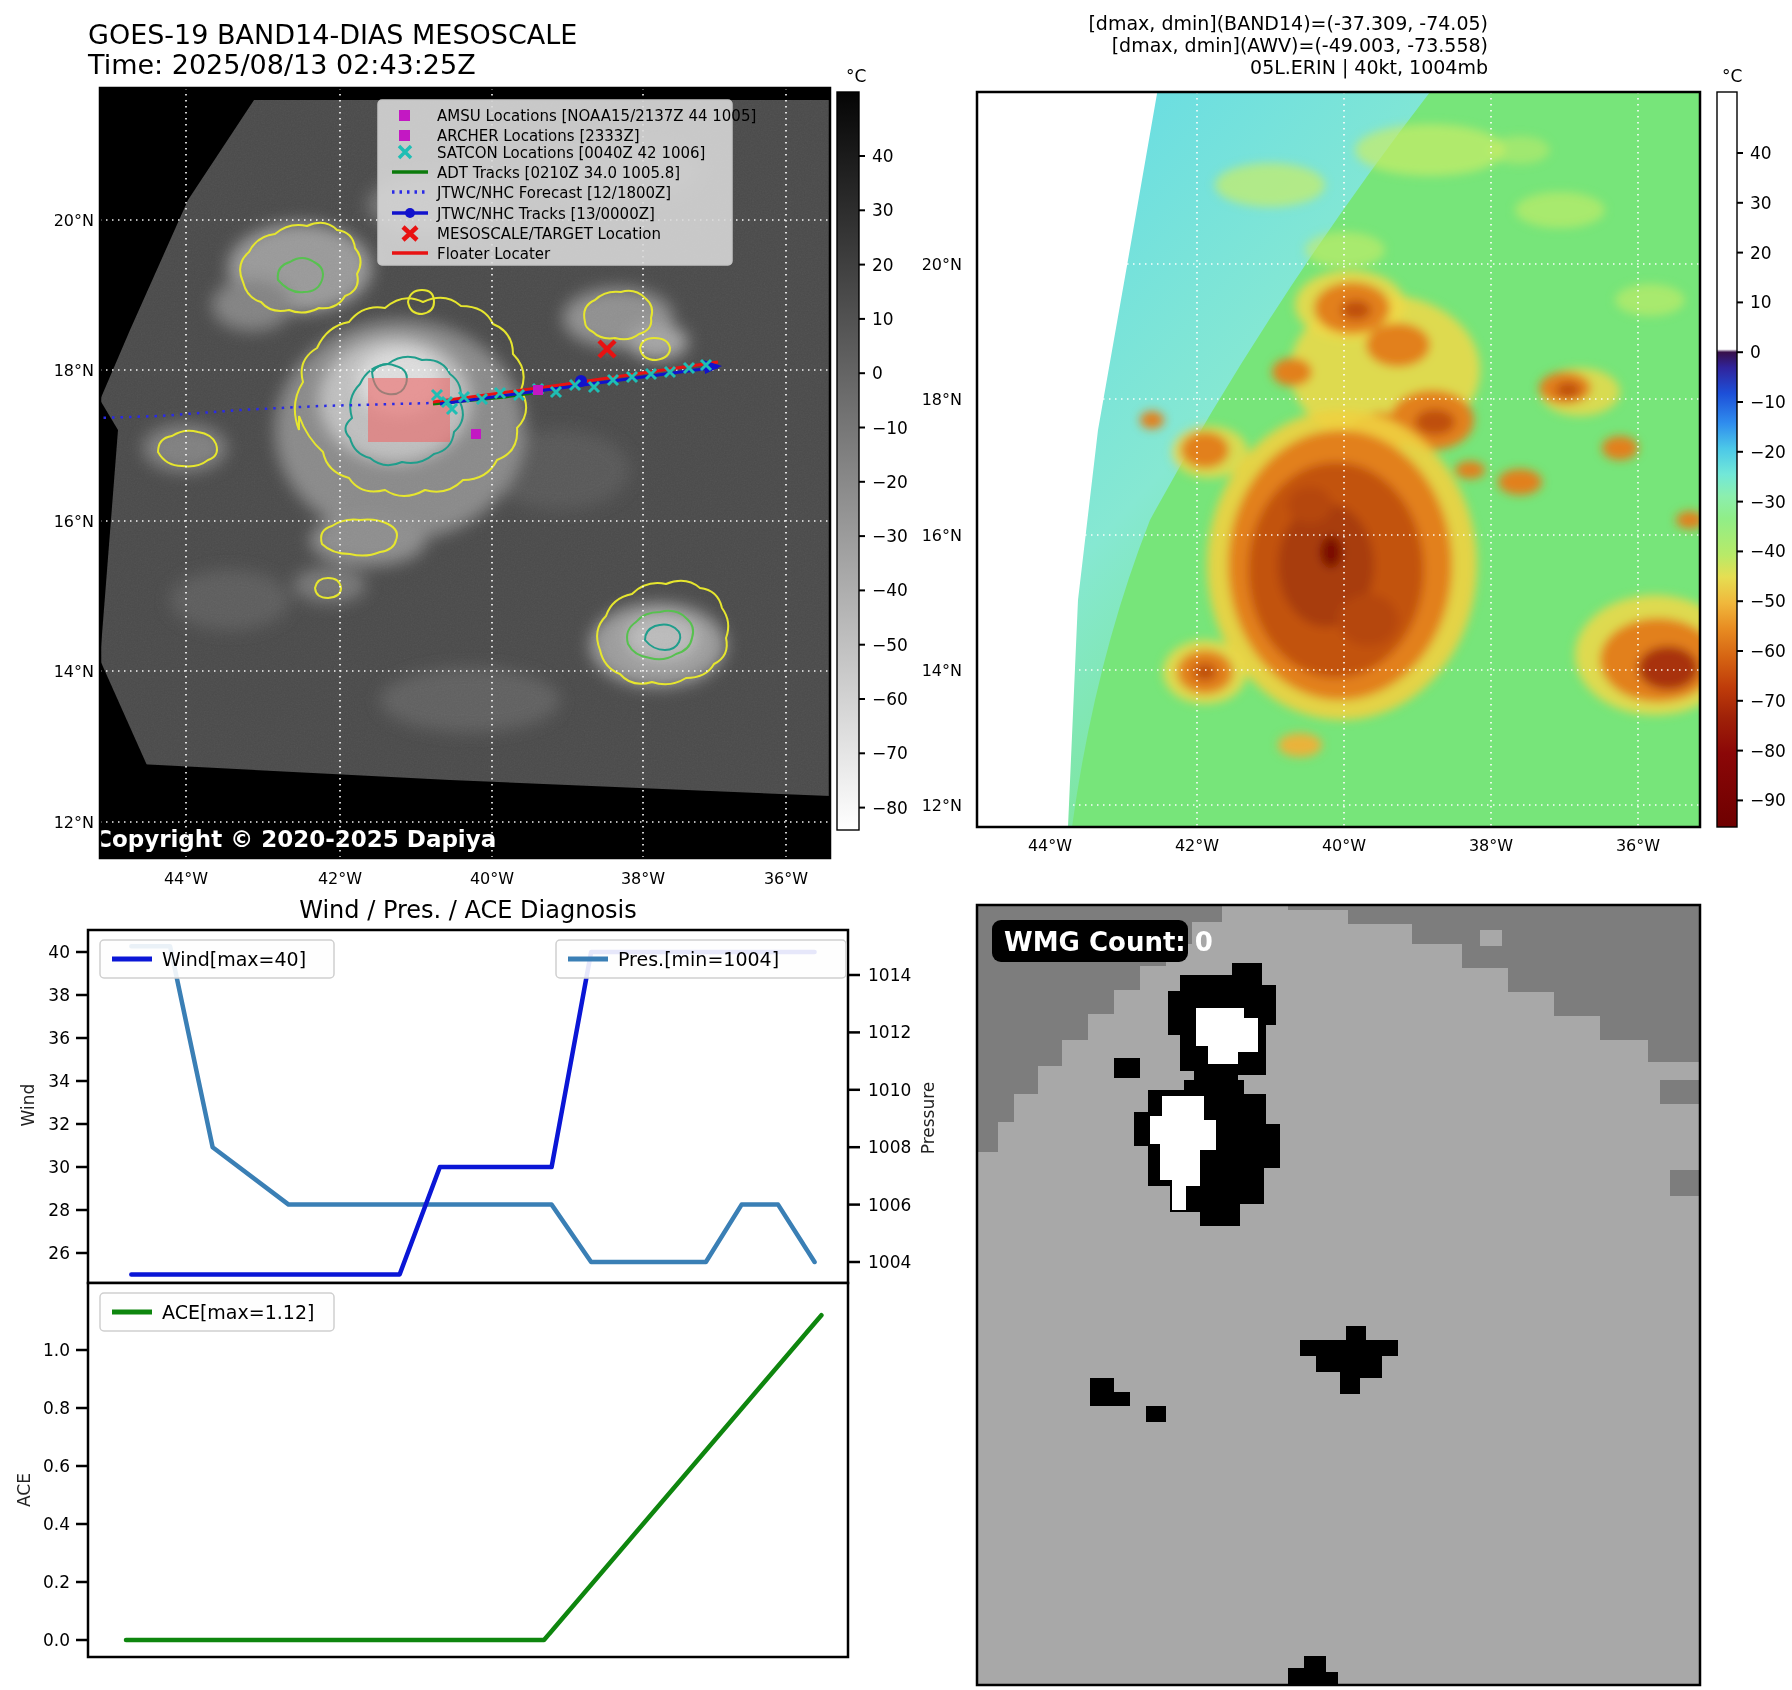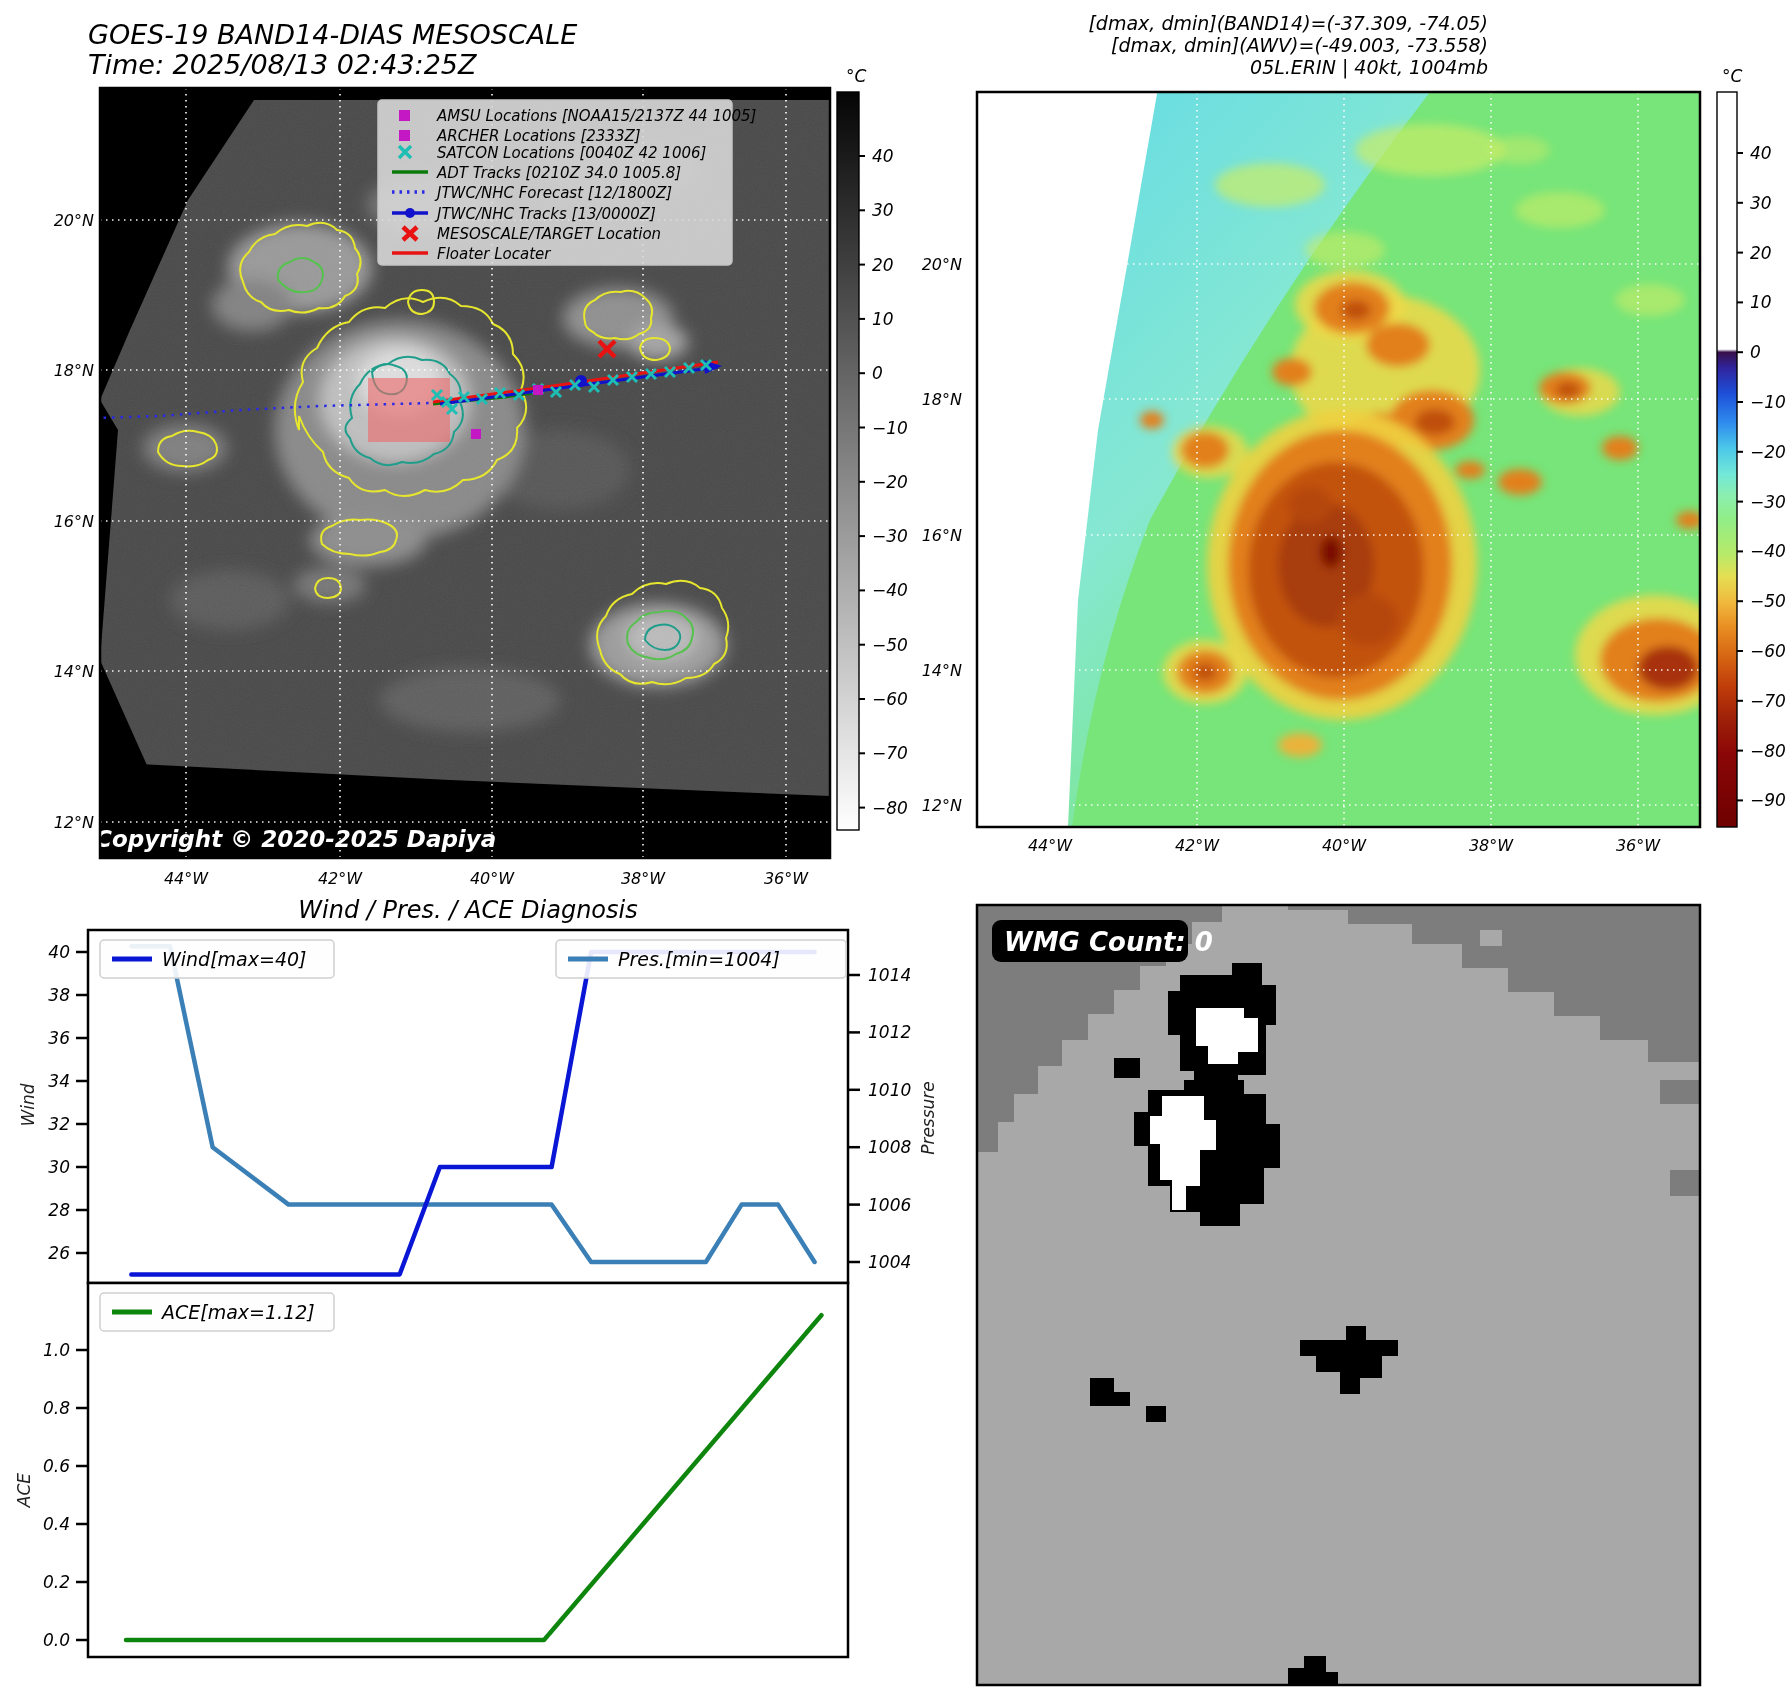--- a/index.html
+++ b/index.html
@@ -1,17 +1,17 @@
 <!DOCTYPE html>
 <html><head>
 <meta charset="utf-8">
 <style>
   html,body{margin:0;padding:0;background:#fff;}
   .page{position:relative;width:1792px;height:1690px;background:#fff;overflow:hidden;
-        font-family:"DejaVu Sans","Liberation Sans",sans-serif;font-style:italic;}
+        font-family:"DejaVu Sans","Liberation Sans",sans-serif;}
   svg text{font-family:"DejaVu Sans","Liberation Sans",sans-serif;fill:#000;}
   .ttl{font-size:27px;}
   .inf{font-size:19px;}
   .lg{font-size:15px;}
   .clg{font-size:19px;}
   .axlab{font-size:17px;fill:#222;}
   .cbunit{font-size:17px;}
   .copyr{font-size:23px;font-weight:bold;fill:#fff;}
   .wmg{font-size:26px;font-weight:bold;fill:#fff;}
   .chttl{font-size:24px;}

